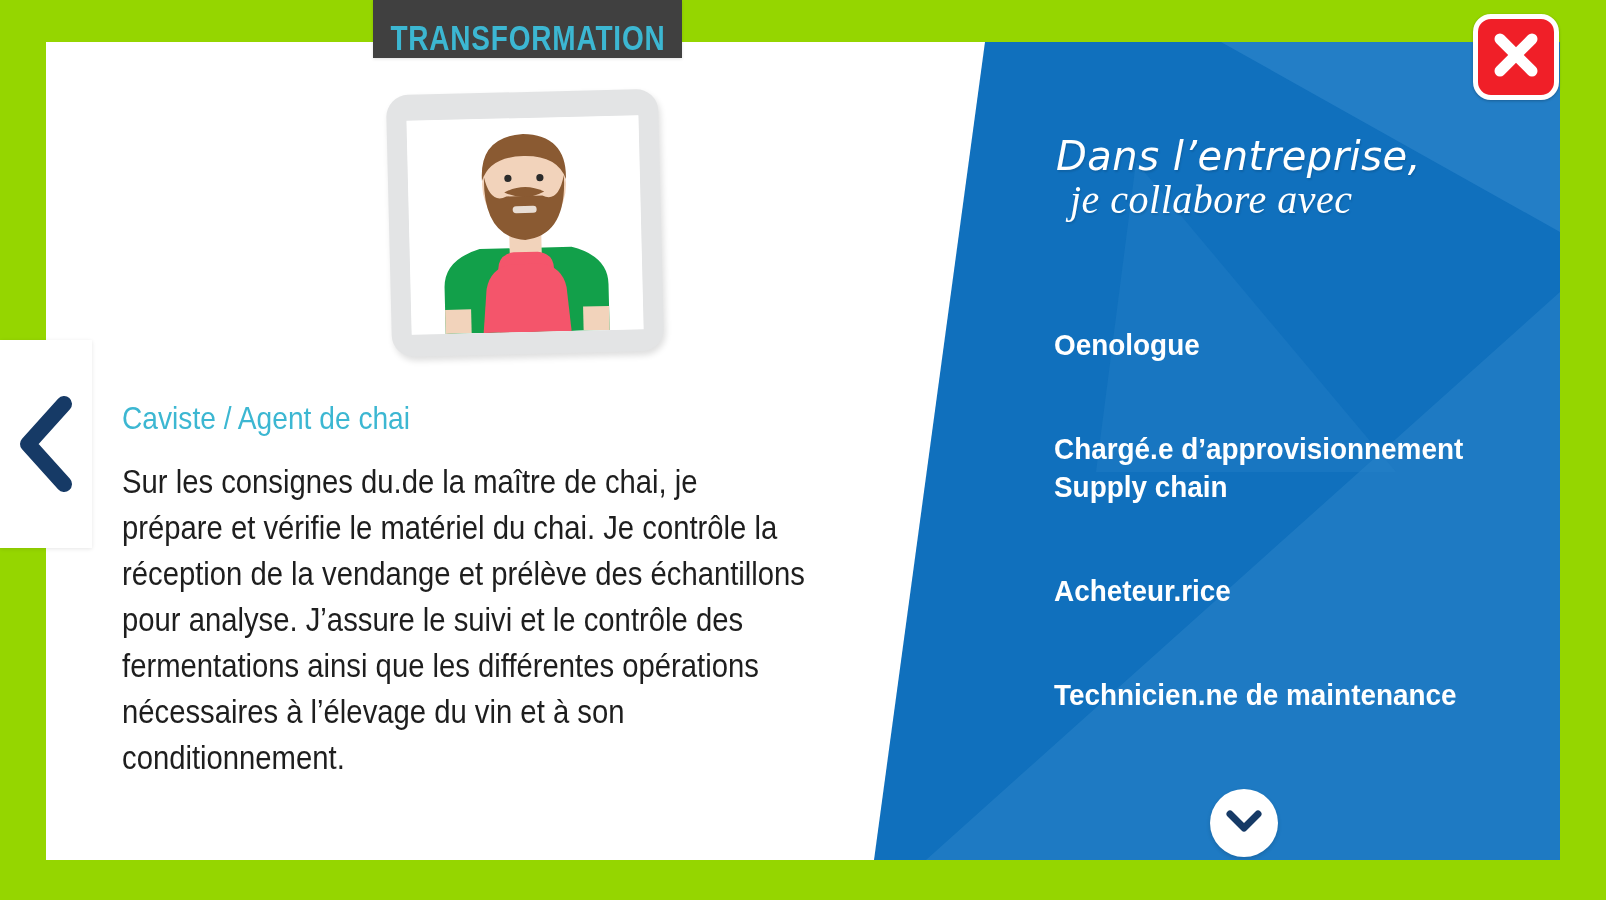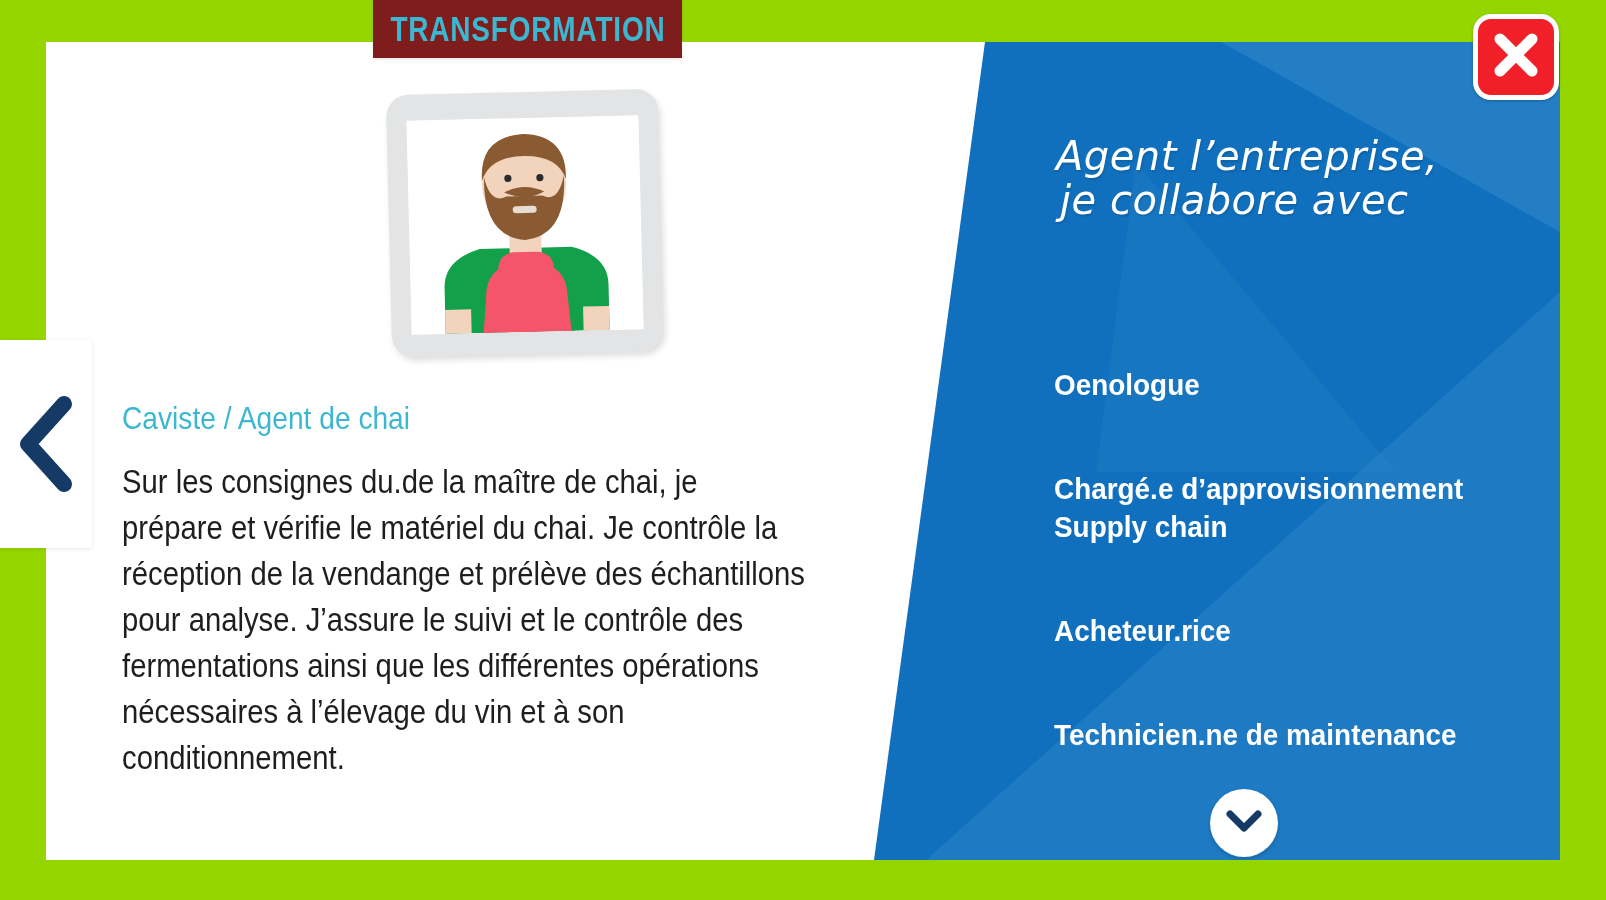--- a/index.html
+++ b/index.html
@@ -17,23 +17,23 @@
     width: 1514px; height: 818px;
     background: #ffffff;
     overflow: hidden;
   }
 
   
   .title-badge {
     position: absolute;
     left: 373px; top: 0px;
     width: 309px; height: 58px;
-    background: #7f1d1d;
+    background: #404040;
     display: flex;
-    align-items: center;
+    align-items: flex-end;
     justify-content: center;
     z-index: 30;
     box-shadow: 0 1px 3px rgba(0,0,0,0.12);
   }
   .title-badge .txt {
     font-family: "Liberation Sans Narrow", "Liberation Sans", sans-serif;
     font-weight: bold;
     font-size: 35px;
     letter-spacing: 1.0px;
     color: #3cb7d2;
@@ -126,28 +126,27 @@
     left: 6px; top: 50px;
     color: #ffffff;
     font-family: "DejaVu Sans", sans-serif;
     font-size: 40px;
     line-height: 44px;
     font-style: italic;
     font-weight: normal;
     letter-spacing: 0.5px;
     text-shadow: 1px 2px 2px rgba(0,0,0,0.12);
   }
-  .handwritten .l2 { display:block; margin-left: 4px; }
+  .handwritten .l2 { display:block; margin-left: 14px; font-family: Liberation Serif, serif; }
 
   .collab-list {
     position: absolute;
     left: 4px; top: 242px;
     width: 500px;
     list-style: none;
-    margin-top: 40px;
   }
   .collab-list li {
     color: #ffffff;
     font-family: "Liberation Sans Narrow", "Liberation Sans", sans-serif;
     font-weight: bold;
     font-size: 30px;
     line-height: 38px;
     margin-bottom: 66px;
     transform: scaleX(0.93);
     transform-origin: left top;
@@ -231,21 +230,21 @@
     </div>
   </div>
 
   <div class="left-col">
     <div class="job-title">Caviste / Agent de chai</div>
     <div class="job-desc">Sur les consignes du.de la maître de chai, je prépare et vérifie le matériel du chai. Je contrôle la réception de la vendange et prélève des échantillons pour analyse. J’assure le suivi et le contrôle des fermentations ainsi que les différentes opérations nécessaires à l’élevage du vin et à son conditionnement.</div>
   </div>
 
   <div class="panel-content">
     <div class="handwritten">
-      <span class="l1">Agent l’entreprise,</span>
+      <span class="l1">Dans l’entreprise,</span>
       <span class="l2">je collabore avec</span>
     </div>
 
     <ul class="collab-list">
       <li>Oenologue</li>
       <li>Chargé.e d’approvisionnement
 Supply chain</li>
       <li>Acheteur.rice</li>
       <li>Technicien.ne de maintenance</li>
     </ul>

